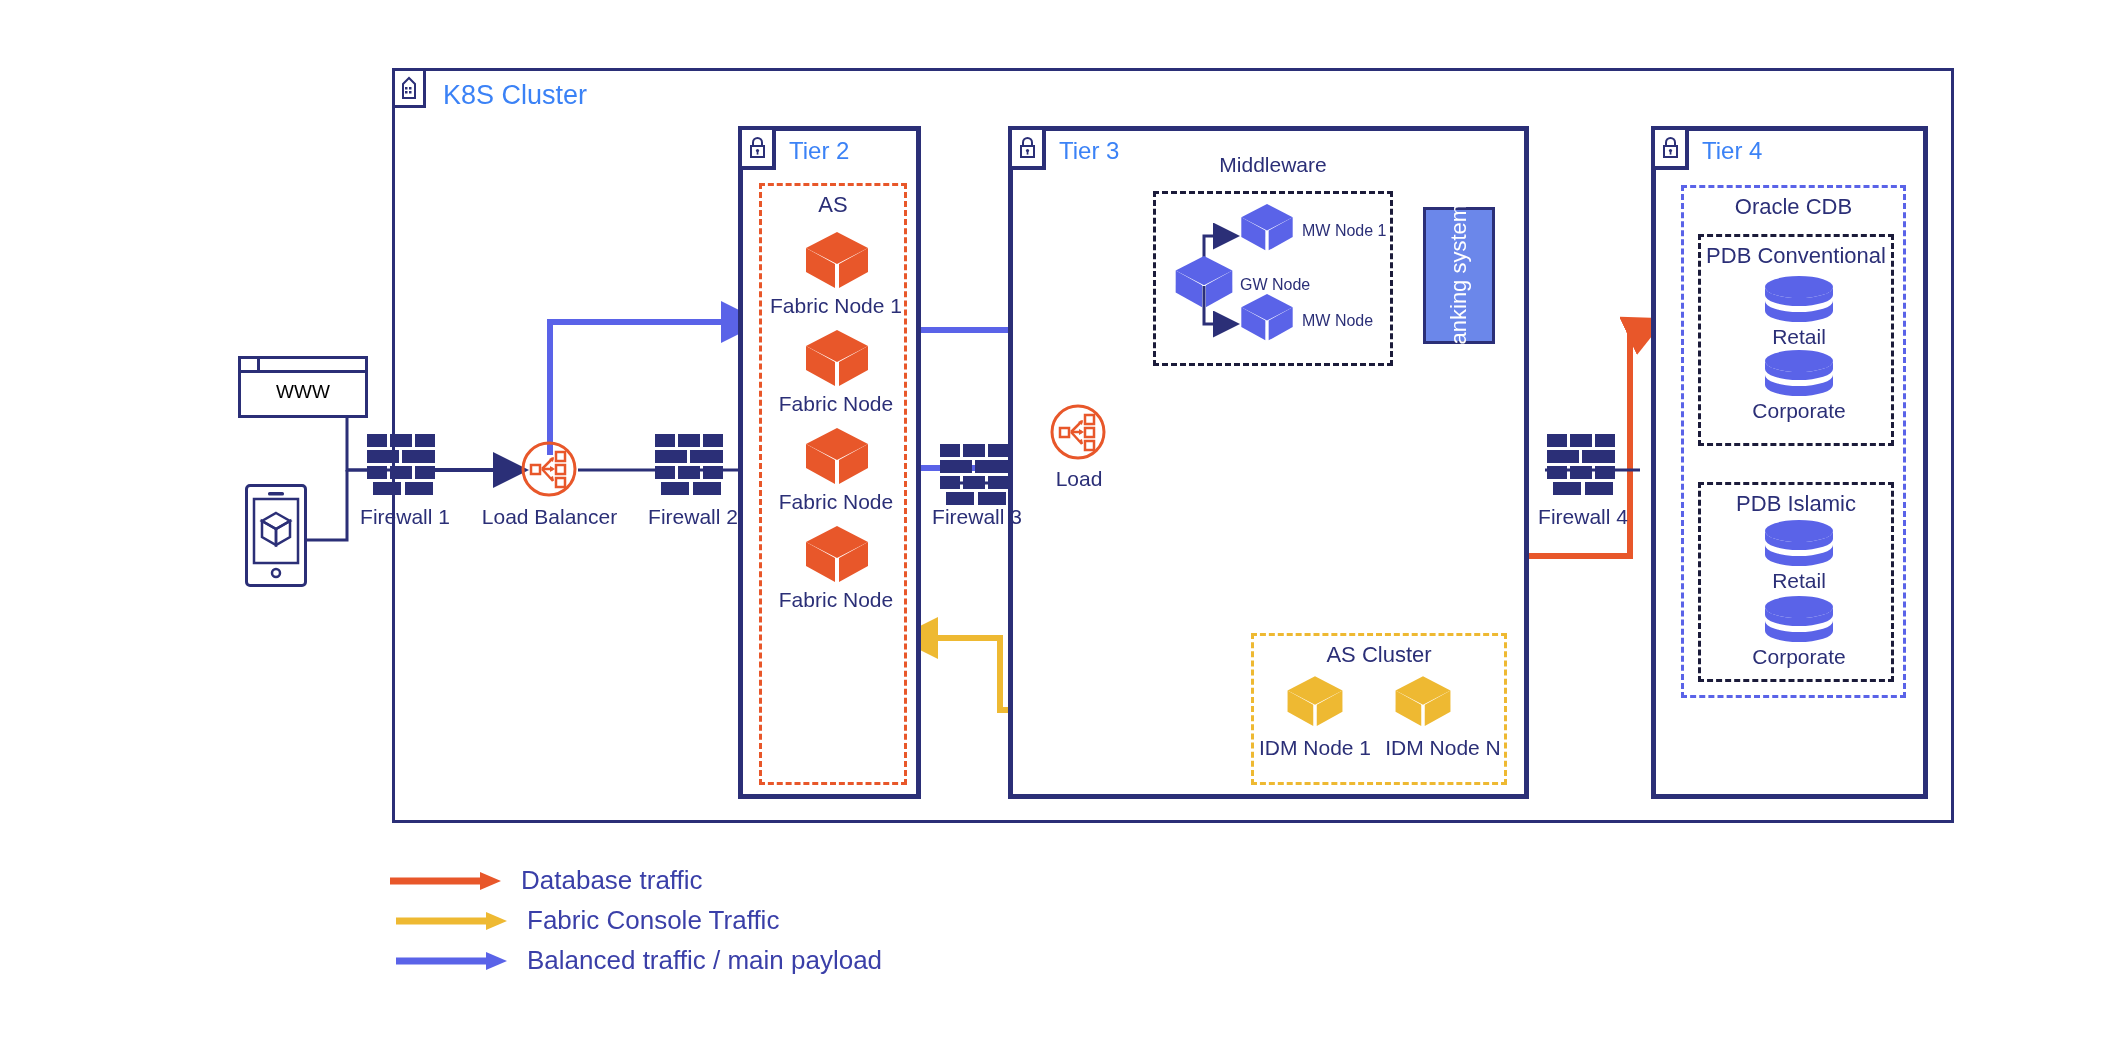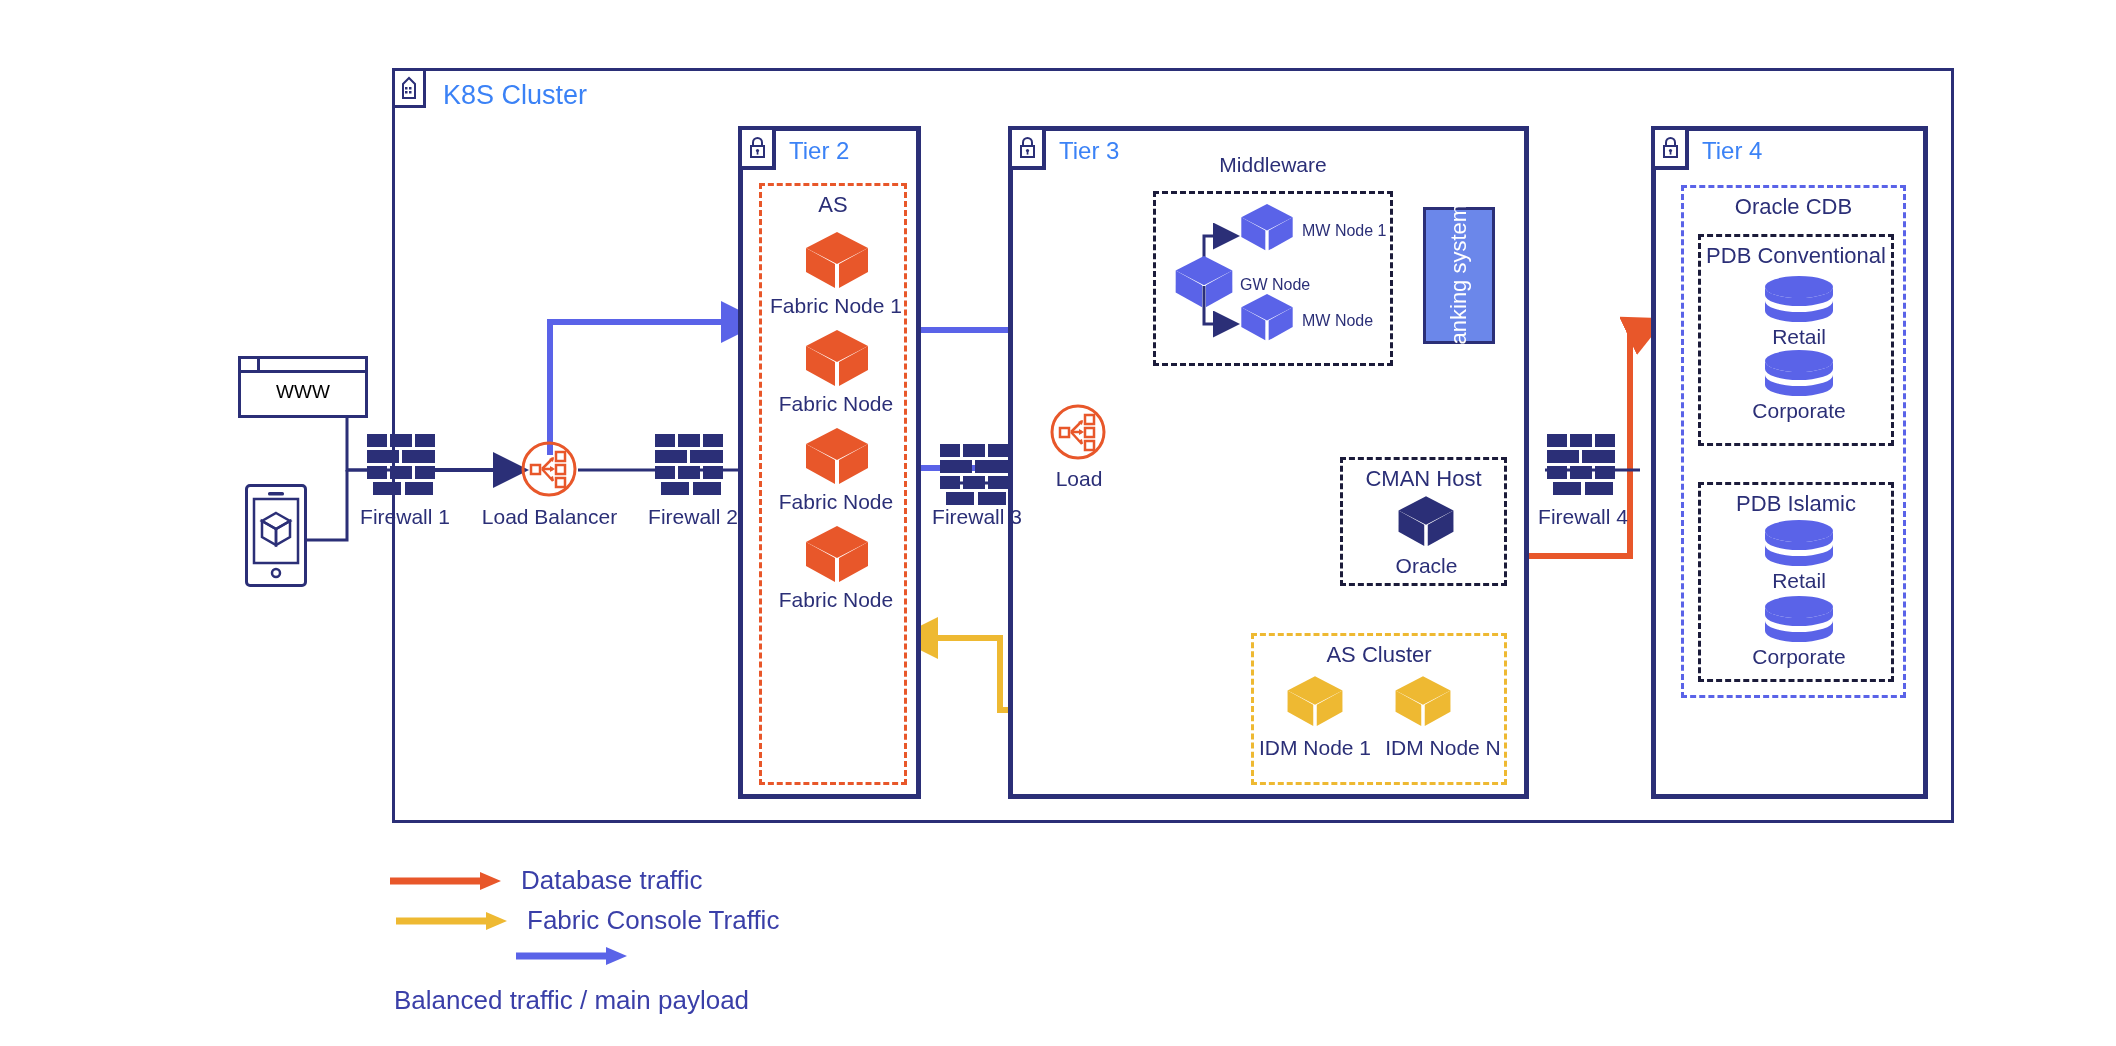--- a/index.html
+++ b/index.html
@@ -355,31 +355,20 @@
         <svg width="58" height="52" viewBox="0 0 70 62">
           <path d="M35,2 L66,18 L35,34 L4,18 z" fill="#5a63e8"></path>
           <path d="M4,18 L4,42 L33,58 L33,34 z" fill="#5a63e8"></path>
           <path d="M37,34 L37,58 L66,42 L66,18 z" fill="#5a63e8"></path>
         </svg>
       </div>
       <div class="node-label-sm" style="left:146px; top:118px;">MW Node</div>
     </div>
     <div class="node-label" style="left:140px; top:22px; width:240px;">Middleware</div>
 
-    <div class="dash-group" style="left:327px; top:326px; width:167px; height:129px; border:3px dashed #1b1b3a;">
-      <div class="dash-label">CMAN Host</div>
-      <div class="abs" style="left:52px; top:34px;">
-        <svg width="62" height="56" viewBox="0 0 70 62">
-          <path d="M35,2 L66,18 L35,34 L4,18 z" fill="#2b2f77"></path>
-          <path d="M4,18 L4,42 L33,58 L33,34 z" fill="#2b2f77"></path>
-          <path d="M37,34 L37,58 L66,42 L66,18 z" fill="#2b2f77"></path>
-        </svg>
-      </div>
-      <div class="node-label" style="left:0; top:94px; width:167px;">Oracle</div>
-    </div>
 
 
     <div class="dash-group" style="left:238px; top:502px; width:256px; height:152px; border:3px dashed #eeb932;">
       <div class="dash-label">AS Cluster</div>
       <div class="abs" style="left:30px; top:38px;">
         <svg width="62" height="56" viewBox="0 0 70 62">
           <path d="M35,2 L66,18 L35,34 L4,18 z" fill="#eeb932"></path>
           <path d="M4,18 L4,42 L33,58 L33,34 z" fill="#eeb932"></path>
           <path d="M37,34 L37,58 L66,42 L66,18 z" fill="#eeb932"></path>
         </svg>
@@ -579,21 +568,21 @@
   </div>
 
   <div class="legend-row" style="left:394px; top:905px;">
     <svg width="115" height="22">
       <path d="M2,11 L96,11" stroke="#eeb932" stroke-width="7" fill="none"></path>
       <path d="M92,2 L113,11 L92,20 z" fill="#eeb932"></path>
     </svg>
     <span class="legend-text">Fabric Console Traffic</span>
   </div>
 
-  <div class="legend-row" style="left:394px; top:945px;flex-direction:column;">
+  <div class="legend-row" style="left:394px; top:945px;">
     <svg width="115" height="22">
       <path d="M2,11 L96,11" stroke="#5a63e8" stroke-width="7" fill="none"></path>
       <path d="M92,2 L113,11 L92,20 z" fill="#5a63e8"></path>
     </svg>
     <span class="legend-text">Balanced traffic / main payload</span>
   </div>
 
 </div>
 
 </body></html>

